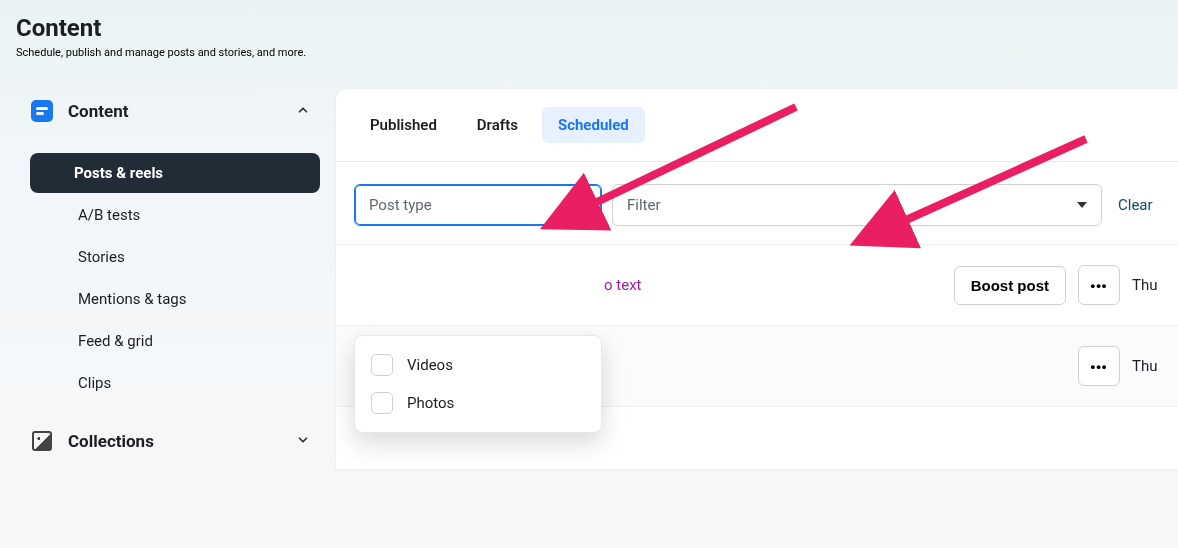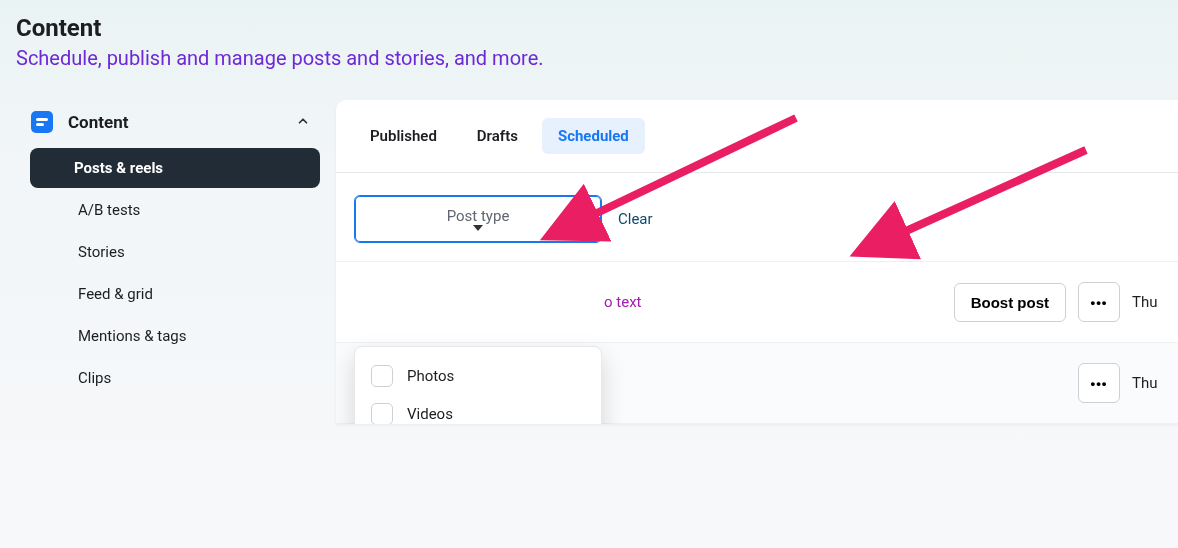--- a/index.html
+++ b/index.html
@@ -13,22 +13,22 @@
   }
   .page-header {
     padding: 14px 16px 10px 16px;
   }
   .page-title {
     font-size: 24px;
     font-weight: 700;
     margin-bottom: 4px;
   }
   .page-subtitle {
-    font-size: 20px;
-    color: #6d28d9;
+    font-size: 11px;
+    color: #000000;
   }
   .workspace {
     display: flex;
     padding: 20px 0 0 16px;
   }
   .sidebar {
     width: 320px;
     padding-right: 12px;
   }
   .side-section {
@@ -98,21 +98,21 @@
     font-size: 15px;
     color: #1c1e21;
     border-radius: 8px;
     margin: 2px 4px;
     cursor: pointer;
   }
   .side-item.active {
     background: #222c37;
     color: #fff;
     font-weight: 700;
-    margin: 2px 4px 2px 14px;
+    margin: 18px 4px 2px 14px;
     padding-left: 44px;
   }
   .main-panel {
     flex: 1;
     background: #fff;
     border-radius: 10px 0 0 0;
     box-shadow: 0 1px 3px rgba(0,0,0,0.06);
     padding: 8px 0 0 0;
     position: relative;
     overflow: hidden;
@@ -147,21 +147,20 @@
     display: flex;
     align-items: center;
     justify-content: space-between;
     border: 1px solid #ced0d4;
     border-radius: 6px;
     padding: 11px 14px;
     font-size: 15px;
     color: #606770;
     background: #fff;
     cursor: pointer;
-    flex-direction: column;
   }
   .dropdown.open {
     border-color: #1877f2;
     box-shadow: 0 0 0 1px #1877f2 inset;
   }
   .dropdown .caret {
     width: 0; height: 0;
     border-left: 5px solid transparent;
     border-right: 5px solid transparent;
     border-top: 6px solid #333;
@@ -277,37 +276,54 @@
         <span class="chev">
           <svg width="14" height="14" viewBox="0 0 24 24" fill="none" stroke="#333" stroke-width="3" stroke-linecap="round" stroke-linejoin="round">
               <polyline points="18 15 12 9 6 15"></polyline>
             </svg>
         </span>
       </div>
       <div class="side-items">
         <div class="side-item active">Posts &amp; reels</div>
         <div class="side-item">A/B tests</div>
         <div class="side-item">Stories</div>
+        <div class="side-item">Mentions &amp; tags</div>
         <div class="side-item">Feed &amp; grid</div>
-        <div class="side-item">Mentions &amp; tags</div>
         <div class="side-item">Clips</div>
+      </div>
+    </div>
+    <div class="side-section">
+      <div class="side-header">
+        <span class="icon-box">
+            <span class="collections-icon"></span>
+          </span>
+        <span class="label">Collections</span>
+        <span class="chev">
+          <svg width="14" height="14" viewBox="0 0 24 24" fill="none" stroke="#333" stroke-width="3" stroke-linecap="round" stroke-linejoin="round">
+              <polyline points="6 9 12 15 18 9"></polyline>
+            </svg>
+        </span>
       </div>
     </div>
   </aside>
 
   <main class="main-panel">
     <div class="tabs">
       <div class="tab">Published</div>
       <div class="tab">Drafts</div>
       <div class="tab active">Scheduled</div>
     </div>
 
     <div class="filter-row">
       <div class="dropdown dd-posttype open">
         <span>Post type</span>
+        <span class="caret"></span>
+      </div>
+      <div class="dropdown dd-filter">
+        <span>Filter</span>
         <span class="caret"></span>
       </div>
       <span class="clear-link">Clear</span>
     </div>
 
 
     <div class="content-rows">
       <div class="content-row">
         <span class="row-text">o text</span>
         <button class="boost-btn">Boost post</button>
@@ -318,29 +334,25 @@
         <span class="row-text"></span>
         <span style="flex:0 0 auto;"></span>
         <button class="more-btn">•••</button>
         <span class="row-date">Thu</span>
       </div>
     </div>
 
     <div class="dropdown-menu">
       <div class="menu-item">
         <span class="checkbox"></span>
-        <span>Photos</span>
+        <span>Videos</span>
       </div>
       <div class="menu-item">
         <span class="checkbox"></span>
-        <span>Videos</span>
-      </div>
-      <div class="menu-item">
-        <span class="checkbox"></span>
-        <span>Text</span>
+        <span>Photos</span>
       </div>
 
     </div>
 
     <svg class="arrow" style="left:200px; top:8px;" width="280" height="140">
       <defs>
         <marker id="ah1" markerWidth="8" markerHeight="8" refX="3" refY="4" orient="auto">
           <polygon points="0 0, 8 4, 0 8" fill="#e91e63"></polygon>
         </marker>
       </defs>

